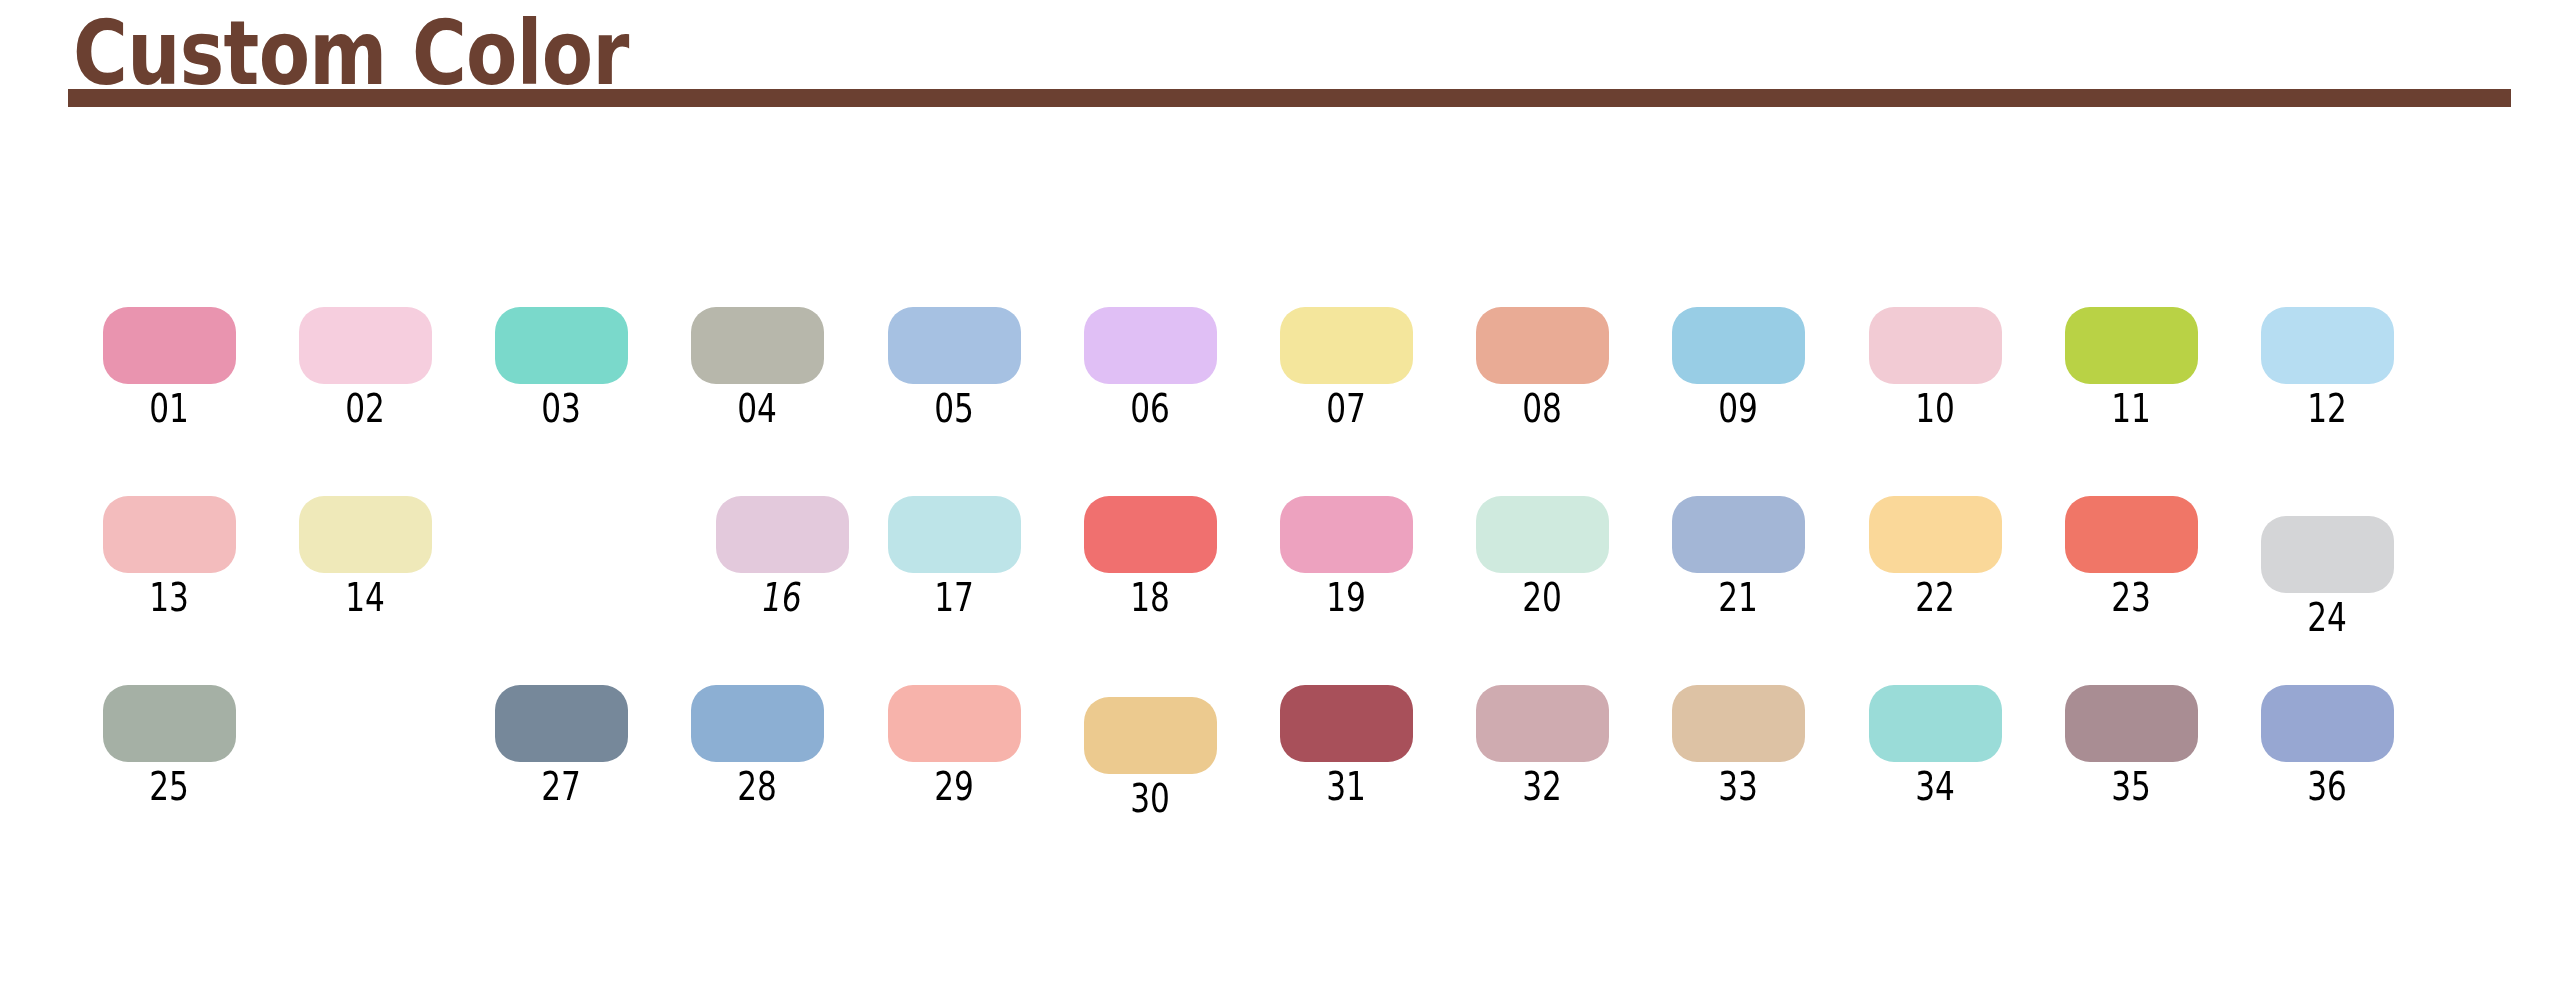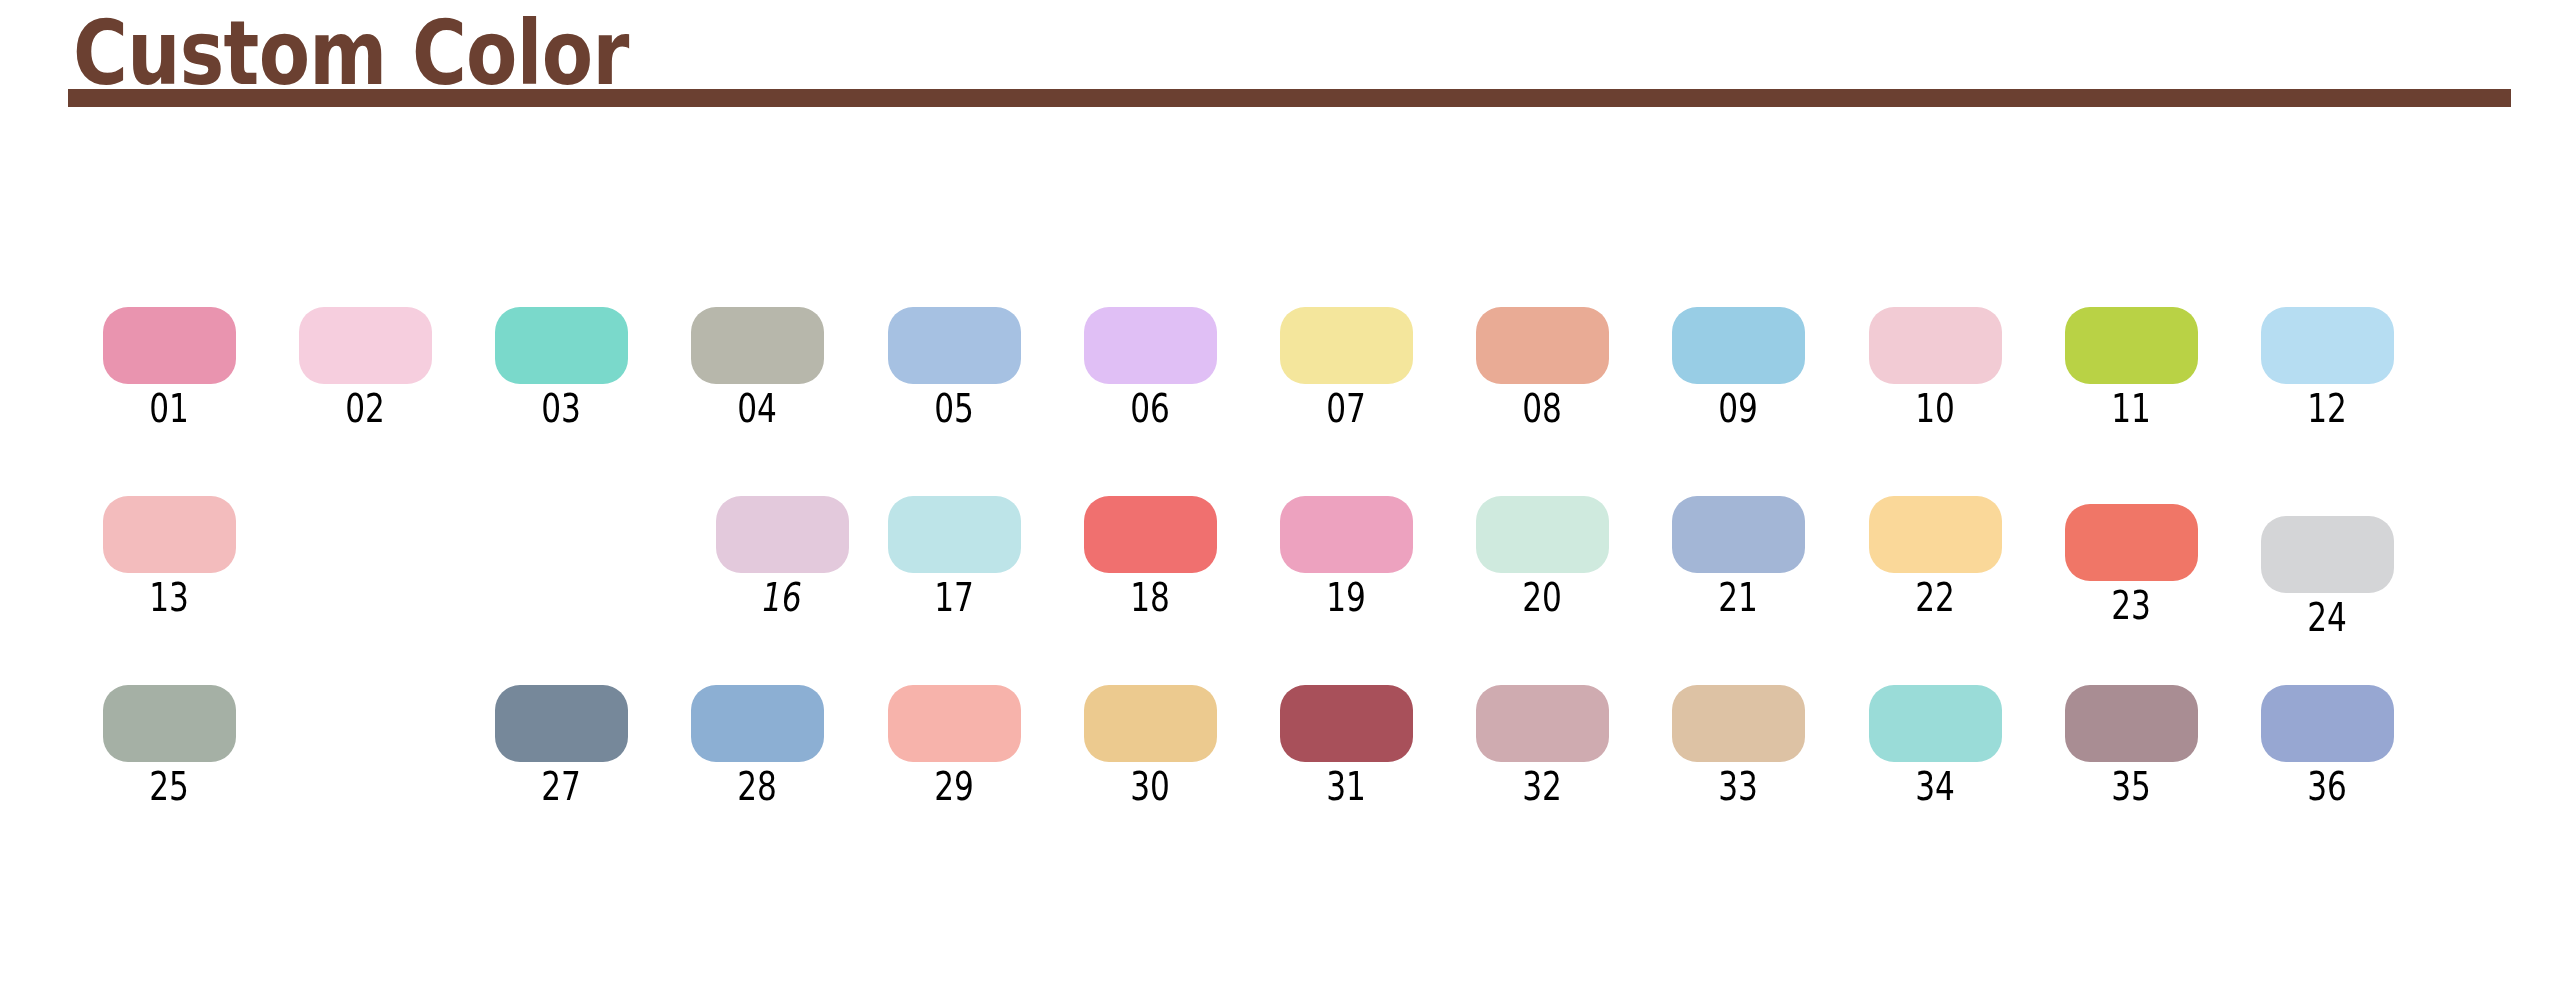--- a/index.html
+++ b/index.html
@@ -138,20 +138,24 @@
       <div class="swatch-cell" style="left: 2229px;">
         <div class="swatch-chip" style="background: rgb(182, 221, 242);"></div>
         <div class="swatch-label" style="color: rgb(0, 0, 0);">12</div>
       </div>
     </div>
     <div class="swatch-row">
       <div class="swatch-cell" style="left: 71px;">
         <div class="swatch-chip" style="background: rgb(243, 188, 189);"></div>
         <div class="swatch-label" style="color: rgb(0, 0, 0);">13</div>
       </div>
+      <div class="swatch-cell" style="left: 267px;">
+        <div class="swatch-chip" style="background: rgb(239, 233, 185);"></div>
+        <div class="swatch-label" style="color: rgb(0, 0, 0);">14</div>
+      </div>
       <div class="swatch-cell" style="left: 684px; font-style: italic;">
         <div class="swatch-chip" style="background: rgb(227, 201, 220);"></div>
         <div class="swatch-label" style="color: rgb(0, 0, 0);">16</div>
       </div>
       <div class="swatch-cell" style="left: 856px;">
         <div class="swatch-chip" style="background: rgb(189, 228, 232);"></div>
         <div class="swatch-label" style="color: rgb(0, 0, 0);">17</div>
       </div>
       <div class="swatch-cell" style="left: 1052px;">
         <div class="swatch-chip" style="background: rgb(240, 112, 111);"></div>
@@ -166,21 +170,21 @@
         <div class="swatch-label" style="color: rgb(0, 0, 0);">20</div>
       </div>
       <div class="swatch-cell" style="left: 1640px;">
         <div class="swatch-chip" style="background: rgb(163, 182, 214);"></div>
         <div class="swatch-label" style="color: rgb(0, 0, 0);">21</div>
       </div>
       <div class="swatch-cell" style="left: 1837px;">
         <div class="swatch-chip" style="background: rgb(250, 216, 153);"></div>
         <div class="swatch-label" style="color: rgb(0, 0, 0);">22</div>
       </div>
-      <div class="swatch-cell" style="left: 2033px; margin-top: 8px;">
+      <div class="swatch-cell" style="left: 2033px;">
         <div class="swatch-chip" style="background: rgb(240, 118, 103);"></div>
         <div class="swatch-label" style="color: rgb(0, 0, 0);">23</div>
       </div>
       <div class="swatch-cell" style="left: 2229px; margin-top: 20px;">
         <div class="swatch-chip" style="background: rgb(212, 213, 215);"></div>
         <div class="swatch-label" style="color: rgb(0, 0, 0);">24</div>
       </div>
     </div>
     <div class="swatch-row">
       <div class="swatch-cell" style="left: 71px;">
@@ -192,21 +196,21 @@
         <div class="swatch-label" style="color: rgb(0, 0, 0);">27</div>
       </div>
       <div class="swatch-cell" style="left: 659px;">
         <div class="swatch-chip" style="background: rgb(140, 175, 211);"></div>
         <div class="swatch-label" style="color: rgb(0, 0, 0);">28</div>
       </div>
       <div class="swatch-cell" style="left: 856px;">
         <div class="swatch-chip" style="background: rgb(247, 179, 171);"></div>
         <div class="swatch-label" style="color: rgb(0, 0, 0);">29</div>
       </div>
-      <div class="swatch-cell" style="left: 1052px;">
+      <div class="swatch-cell" style="left: 1052px; margin-top: 12px;">
         <div class="swatch-chip" style="background: rgb(236, 202, 143);"></div>
         <div class="swatch-label" style="color: rgb(0, 0, 0);">30</div>
       </div>
       <div class="swatch-cell" style="left: 1248px;">
         <div class="swatch-chip" style="background: rgb(168, 80, 90);"></div>
         <div class="swatch-label" style="color: rgb(0, 0, 0);">31</div>
       </div>
       <div class="swatch-cell" style="left: 1444px;">
         <div class="swatch-chip" style="background: rgb(207, 171, 176);"></div>
         <div class="swatch-label" style="color: rgb(0, 0, 0);">32</div>

